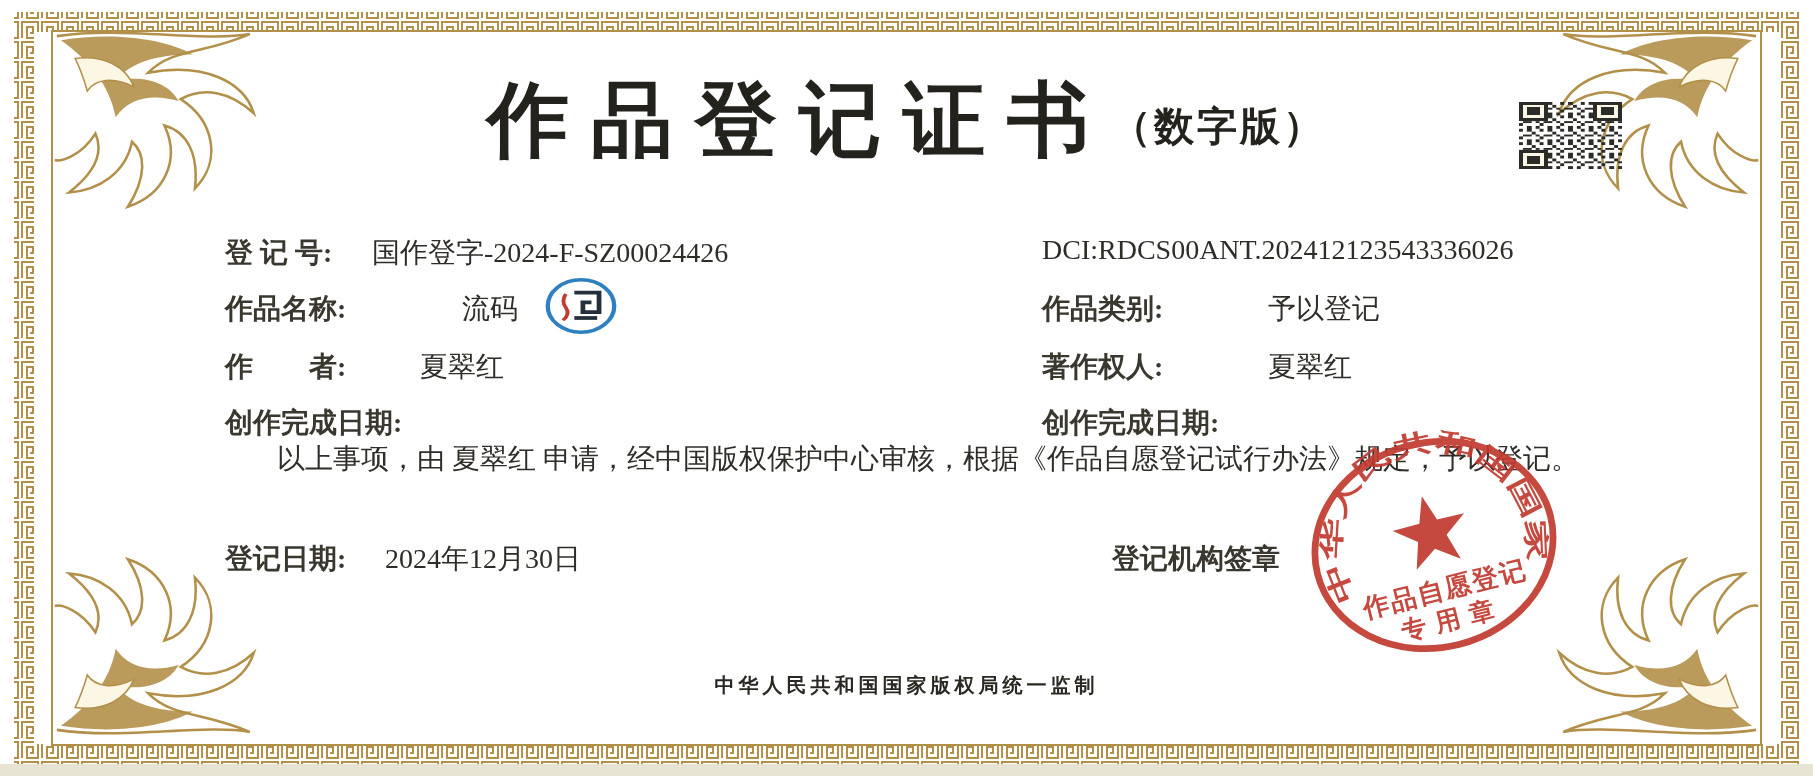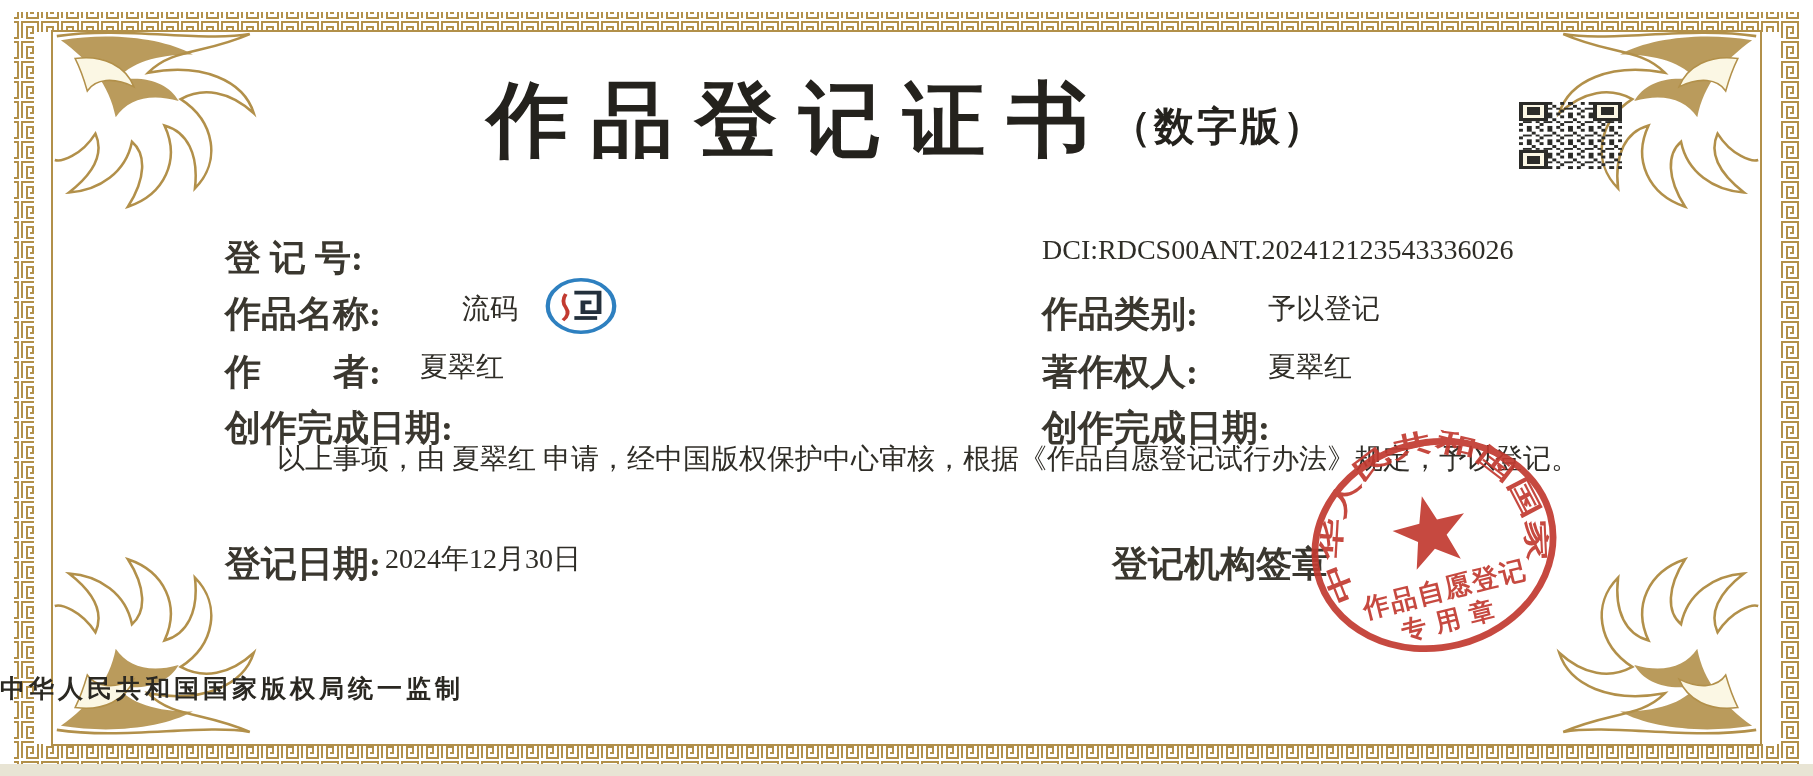--- a/index.html
+++ b/index.html
@@ -13,31 +13,31 @@
   .corner{position:absolute;width:235px;height:198px;pointer-events:none;}
   .corner.tl{left:50px;top:28px;}
   .corner.tr{right:50px;top:28px;transform:scaleX(-1);}
   .corner.bl{left:50px;bottom:26px;transform:scaleY(-1);}
   .corner.br{right:50px;bottom:26px;transform:scale(-1,-1);}
 
   .title-row{position:absolute;left:0;right:0;top:66px;text-align:center;white-space:nowrap;}
   .title{font-size:82px;font-weight:700;letter-spacing:22px;color:#24221d;}
   .title-suffix{font-size:40px;font-weight:700;letter-spacing:3px;color:#24221d;position:relative;top:-8px;}
 
-  .label{position:absolute;font-size:36px;font-weight:700;color:#3a372f;white-space:pre;}
+  .label{position:absolute;font-size:28px;font-weight:700;color:#3a372f;white-space:pre;}
   .value{position:absolute;font-size:28px;color:#2f2d27;white-space:pre;}
 
   .statement{
     position:absolute;left:185px;top:440px;width:1432px;
     font-size:28px;line-height:37px;text-indent:92px;color:#2f2d27;
   }
 
   .footer{
-    position:absolute;left:0;right:0;top:672px;
-    font-size:25px;font-weight:700;letter-spacing:4px;color:#2a2822;
+    position:absolute;left:0;right:0;top:672px;text-align:center;
+    font-size:20px;font-weight:700;letter-spacing:4px;color:#2a2822;
   }
 
   .qr{position:absolute;left:1519px;top:102px;width:103px;height:67px;}
   .logo{position:absolute;left:543px;top:276px;width:76px;height:60px;}
   .seal{position:absolute;left:1296px;top:424px;width:276px;height:242px;}
 </style>
 </head>
 <body>
 
 <div class="page">
@@ -101,20 +101,21 @@
       <rect x="18" y="0" width="7" height="7" fill="#2b2b28"></rect>
         <rect x="19" y="1" width="5" height="5" fill="#fbf7e4"></rect>
         <rect x="20" y="2" width="3" height="3" fill="#2b2b28"></rect>
       <rect x="0" y="18" width="7" height="7" fill="#2b2b28"></rect>
         <rect x="1" y="19" width="5" height="5" fill="#fbf7e4"></rect>
         <rect x="2" y="20" width="3" height="3" fill="#2b2b28"></rect>
     </g>
   </svg>
 
   <div class="label" style="left:225px;top:234px;">登 记 号:</div>
+  <div class="value" style="left:372px;top:234px;">国作登字-2024-F-SZ00024426</div>
   <div class="value" style="left:1042px;top:234px;">DCI:RDCS00ANT.202412123543336026</div>
 
   <div class="label" style="left:225px;top:290px;">作品名称:</div>
   <div class="value" style="left:420px;top:290px;margin-left:42px;">流码</div>
   <svg class="logo" viewBox="0 0 80 80" preserveAspectRatio="none" xmlns="http://www.w3.org/2000/svg">
     <ellipse cx="40" cy="40" rx="35" ry="35" fill="none" stroke="#2e80c0" stroke-width="4.5"></ellipse>
     <path d="M24 24 q-5 10 0 18 q5 9 -3 17" fill="none" stroke="#c23a30" stroke-width="4"></path>
     <path d="M33 22 h26 v26 h-17 v-13 h9" fill="none" stroke="#23303c" stroke-width="5"></path>
     <path d="M33 56 h24" fill="none" stroke="#23303c" stroke-width="5"></path>
   </svg>

